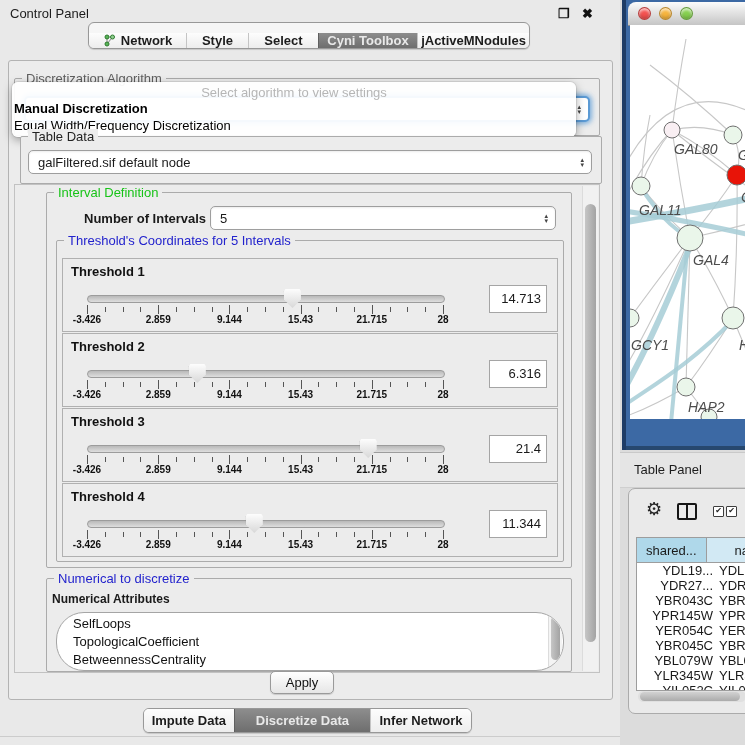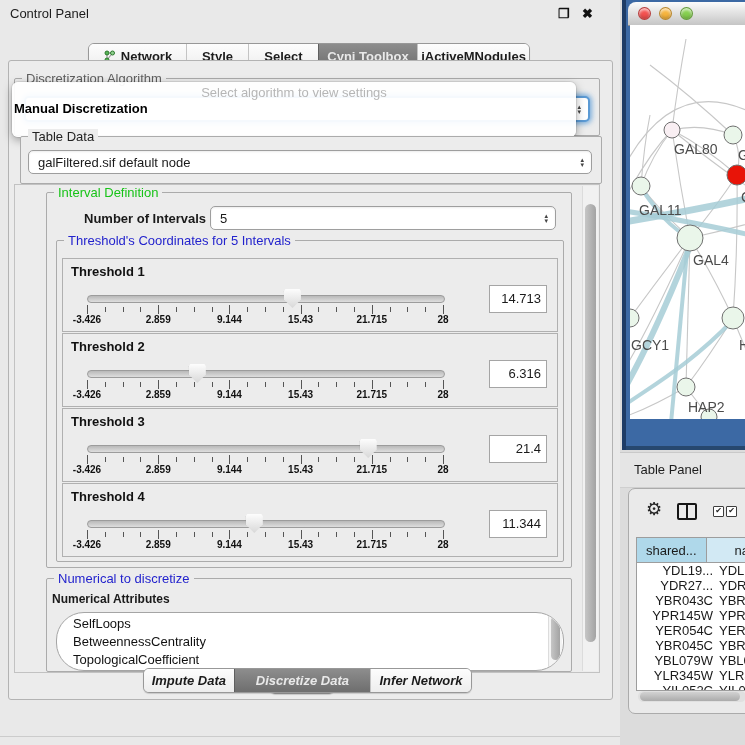--- a/index.html
+++ b/index.html
@@ -60,21 +60,21 @@
             border:1px solid #9a9a9a;border-radius:5px;background:linear-gradient(#ffffff,#e6e6e6);
             box-shadow:0 1px 1px rgba(0,0,0,.15);}
   
   #net-window{left:622px;top:0;width:123px;height:450px;background:#3c69a4;}
   #net-window .edge-dark{position:absolute;left:0;top:0;width:4px;height:100%;background:#1e3c66;}
   #net-window .frame-bottom{position:absolute;left:4px;bottom:0;width:119px;height:4px;background:#27486f;}
   #net-titlebar{left:628px;top:2px;width:117px;height:23px;border-radius:8px 0 0 0;
                 background:linear-gradient(#fcfcfc,#c5c5c5);border-bottom:1px solid #8d8d8d;}
   .light{position:absolute;top:5px;width:13px;height:13px;border-radius:50%;border:1px solid rgba(0,0,0,.25);
          box-shadow:inset 0 2px 3px rgba(255,255,255,.7), inset 0 -2px 3px rgba(0,0,0,.2);box-sizing:border-box;}
-  #net-canvas{left:630px;top:25px;width:115px;height:394px;background:#fff;overflow:hidden;}
+  #net-canvas{left:630px;top:25px;width:115px;height:394px;background:#fff;overflow:hidden;font-style:italic;}
   
   #tp-titlebar{left:620px;top:452px;width:125px;height:34px;background:#e5e5e5;
                border-top:1px solid #c9c9c9;border-bottom:1px solid #cfcfcf;}
   #tp-title{position:absolute;left:14px;top:9px;font-size:13px;color:#1c1c1c;}
   #tablepanel{left:628px;top:488px;width:122px;height:226px;background:#eaeaea;border:1px solid #ababab;
               border-radius:7px 0 0 7px;box-sizing:border-box;}
   .gear{position:absolute;left:17px;top:9px;font-size:18px;color:#262626;}
   .split-icon{position:absolute;left:48px;top:14px;width:16px;height:13px;border:2px solid #161616;border-radius:2px;}
   .split-icon .div{position:absolute;left:50%;top:0;width:2px;height:100%;background:#161616;transform:translateX(-1px);}
   .cb{position:absolute;top:17px;width:9px;height:9px;border:1.5px solid #3e3e3e;border-radius:1px;
@@ -94,21 +94,21 @@
 </head>
 <body>
 
 <div id="root">
 
   <div id="control-panel" class="abs">
     <span class="abs cp-title">Control Panel</span>
     <span class="abs win-btn" style="left:558px;">❒</span>
     <span class="abs win-btn" style="left:582px;">✖</span>
 
-    <div class="abs segbar" id="top-tabbar" style="left:88px;top:43px;width:440px;height:25px;">
+    <div class="abs segbar" id="top-tabbar" style="left:88px;top:22px;width:440px;height:25px;align-items:flex-end;">
         <div class="seg" style="width: 97px;">
           <span class="tab-icon">
             <svg width="13" height="13" viewBox="0 0 13 13">
               <path d="M4 3 L9.5 3 M4 10 L9.5 3 M4 3 L4 10" stroke="#9c9c9c" stroke-width="1.2" fill="none"></path>
               <circle cx="4" cy="3" r="2" fill="#57b457" stroke="#2f7a2f"></circle>
               <circle cx="4" cy="10" r="2" fill="#57b457" stroke="#2f7a2f"></circle>
               <circle cx="9.5" cy="3" r="2" fill="#8fd08f" stroke="#2f7a2f"></circle>
             </svg>
           </span>
           <span>Network</span>
@@ -135,20 +135,21 @@
     <div class="abs combo focused" style="left:24px;top:96px;width:566px;height:26px;">
       <span class="spin">
           <span>▴</span>
           <span>▾</span>
         </span>
     </div>
 
     <div class="abs" id="algo-popup" style="left:12px;top:82px;width:564px;height:55px;">
       <div class="popup-placeholder">Select algorithm to view settings</div>
       <div class="popup-opt" style="top:19px;font-weight:bold;">Manual Discretization</div>
+      <div class="popup-opt" style="top:36px;">Equal Width/Frequency Discretization</div>
     </div>
 
     <div class="abs group" style="left:20px;top:136px;width:580px;height:46px;">
       <span class="gtitle t-dark">Table Data</span>
     </div>
     <div class="abs combo" style="left:28px;top:150px;width:564px;height:24px;">
       <span>galFiltered.sif default node</span>
       <span class="spin">
           <span>▴</span>
           <span>▾</span>
@@ -311,31 +312,31 @@
         </div>
       </div>
 
     <div class="abs group" style="left:46px;top:578px;width:524px;height:92px;">
       <span class="gtitle t-blue">Numerical to discretize</span>
     </div>
     <span class="abs" style="left:52px;top:592px;font-size:12px;font-weight:bold;">Numerical Attributes</span>
     <div class="abs" id="attr-list-box" style="left:56px;top:612px;width:506px;height:57px;border-radius:28px;">
       <ul id="attr-list">
           <li>SelfLoops</li>
+          <li>TopologicalCoefficient</li>
           <li>BetweennessCentrality</li>
-          <li>TopologicalCoefficient</li>
         </ul>
       <div class="vsb-track" style="width:13px;background:#f4f4f4;">
         <div class="vsb-thumb" style="top:2px;height:44px;"></div>
       </div>
     </div>
 
     <div class="abs push-btn" style="left:270px;top:671px;width:62px;height:21px;">Apply</div>
 
-    <div class="abs segbar" id="bottom-tabbar" style="left:143px;top:668px;width:327px;height:23px;font-style:italic;">
+    <div class="abs segbar" id="bottom-tabbar" style="left:143px;top:708px;width:327px;height:23px;">
         <div class="seg" style="width: 96px;">
           <span>Impute Data</span>
         </div>
         <div class="seg sel" style="width: 146px;">
           <span>Discretize Data</span>
         </div>
         <div class="seg" style="width: 108px;">
           <span>Infer Network</span>
         </div>
       </div>

